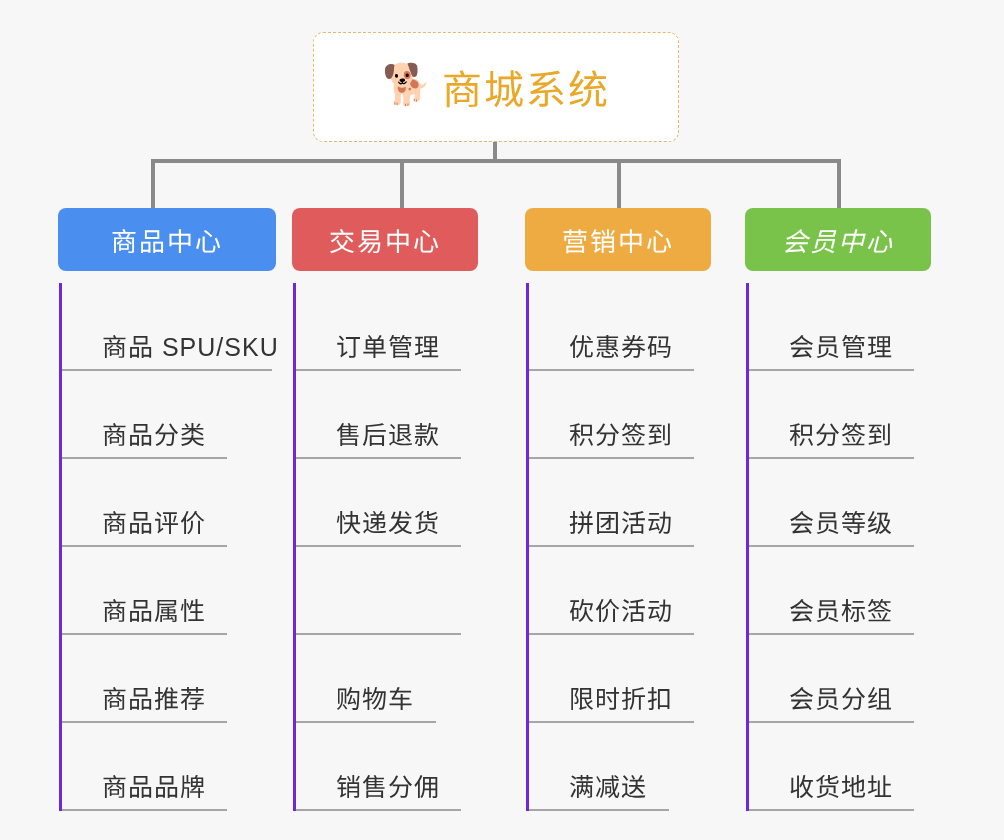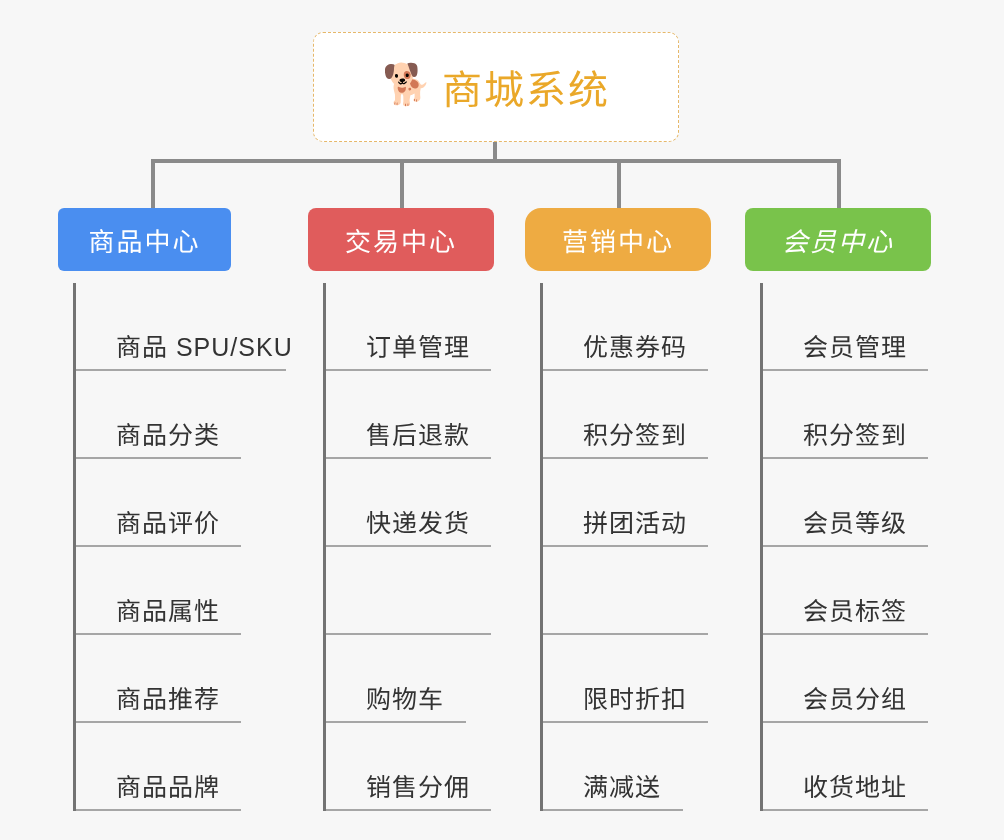--- a/index.html
+++ b/index.html
@@ -78,46 +78,46 @@
   .conn-drop.d2 { left: 400px; }
   .conn-drop.d3 { left: 617px; }
   .conn-drop.d4 { left: 837px; }
 
   
   .branch {
     position: absolute;
     top: 208px;
   }
   .branch.b1 { left: 58px;  }
-  .branch.b2 { left: 308px; }
+  .branch.b2 { left: 292px; }
   .branch.b3 { left: 525px; }
   .branch.b4 { left: 745px; }
 
   .branch-header {
     height: 63px;
     border-radius: 8px;
     display: flex;
     align-items: center;
     justify-content: center;
     color: #ffffff;
     font-size: 26px;
     letter-spacing: 2px;
     box-sizing: border-box;
   }
-  .branch.b1 .branch-header { width: 173px; border-radius: 6px; }
+  .branch.b1 .branch-header { width: 218px; }
   .branch.b2 .branch-header { width: 186px; }
-  .branch.b3 .branch-header { width: 186px; border-radius: 16px; }
+  .branch.b3 .branch-header { width: 186px; }
   .branch.b4 .branch-header { width: 186px; font-style: italic; }
 
   
   .leaf-list {
     position: relative;
     margin-top: 12px;
-    margin-left: 15px;
-    border-left: 3px solid #737373;
+    margin-left: 1px;
+    border-left: 3px solid #6d28d9;
     padding: 0;
     list-style: none;
   }
   .leaf-item {
     height: 88px;
     position: relative;
     box-sizing: border-box;
   }
   .leaf-underline {
     position: absolute;
@@ -227,20 +227,21 @@
       </li>
       <li class="leaf-item">
         <span class="leaf-label">积分签到</span>
         <span class="leaf-underline" style="width: 165px;"></span>
       </li>
       <li class="leaf-item">
         <span class="leaf-label">拼团活动</span>
         <span class="leaf-underline" style="width: 165px;"></span>
       </li>
       <li class="leaf-item">
+        <span class="leaf-label">砍价活动</span>
         <span class="leaf-underline" style="width: 165px;"></span>
       </li>
       <li class="leaf-item">
         <span class="leaf-label">限时折扣</span>
         <span class="leaf-underline" style="width: 165px;"></span>
       </li>
       <li class="leaf-item">
         <span class="leaf-label">满减送</span>
         <span class="leaf-underline" style="width: 140px;"></span>
       </li>

